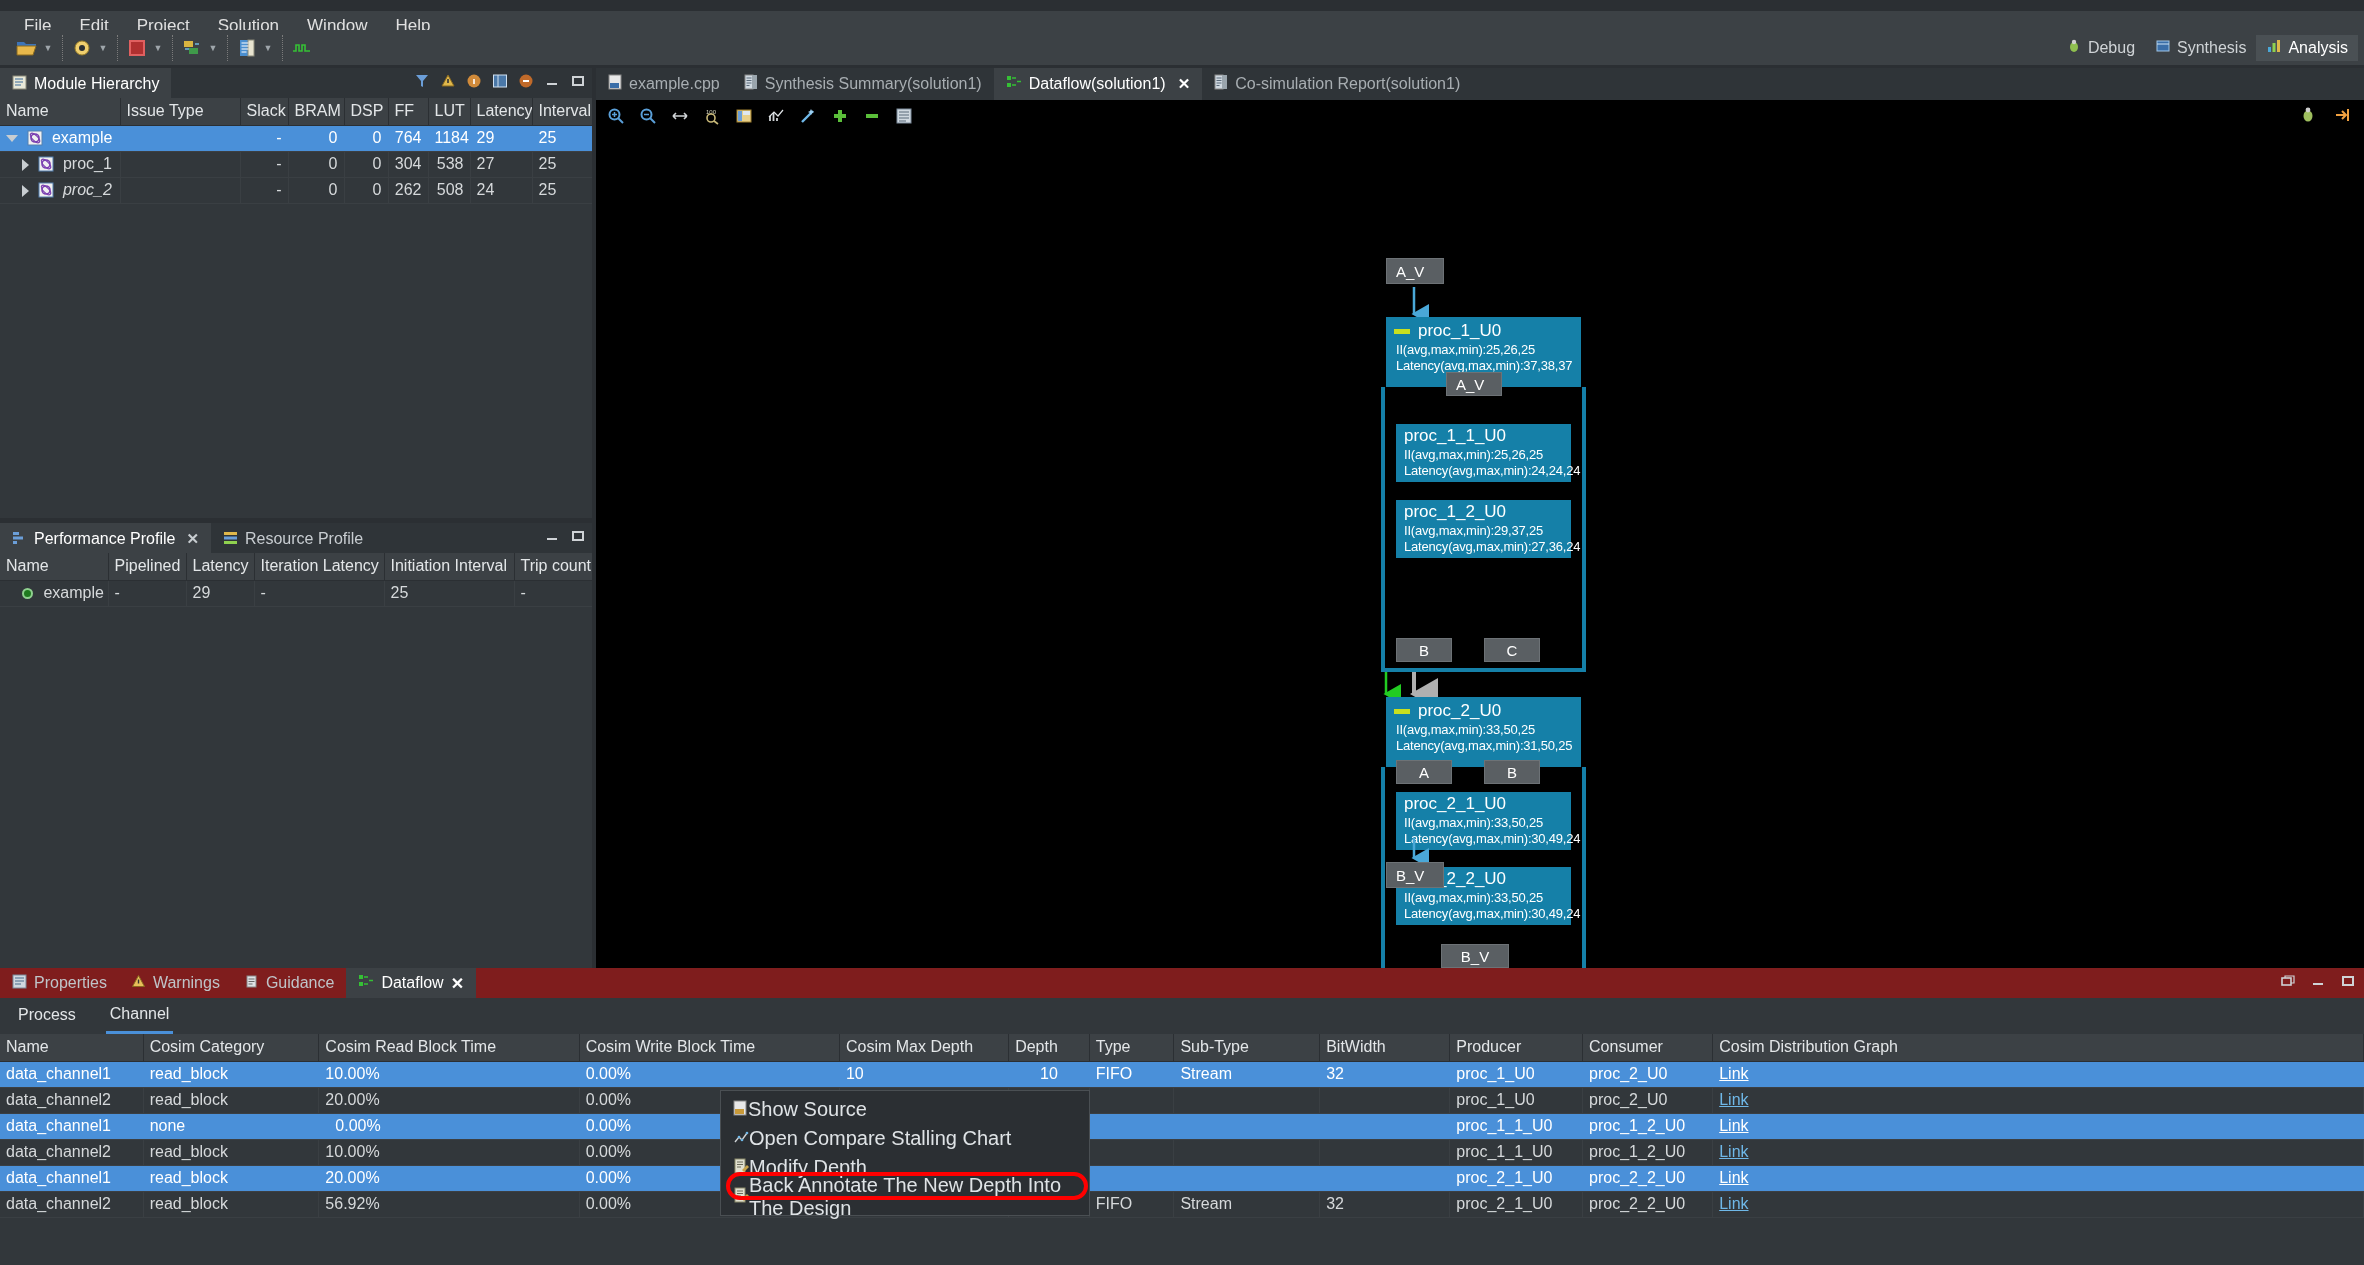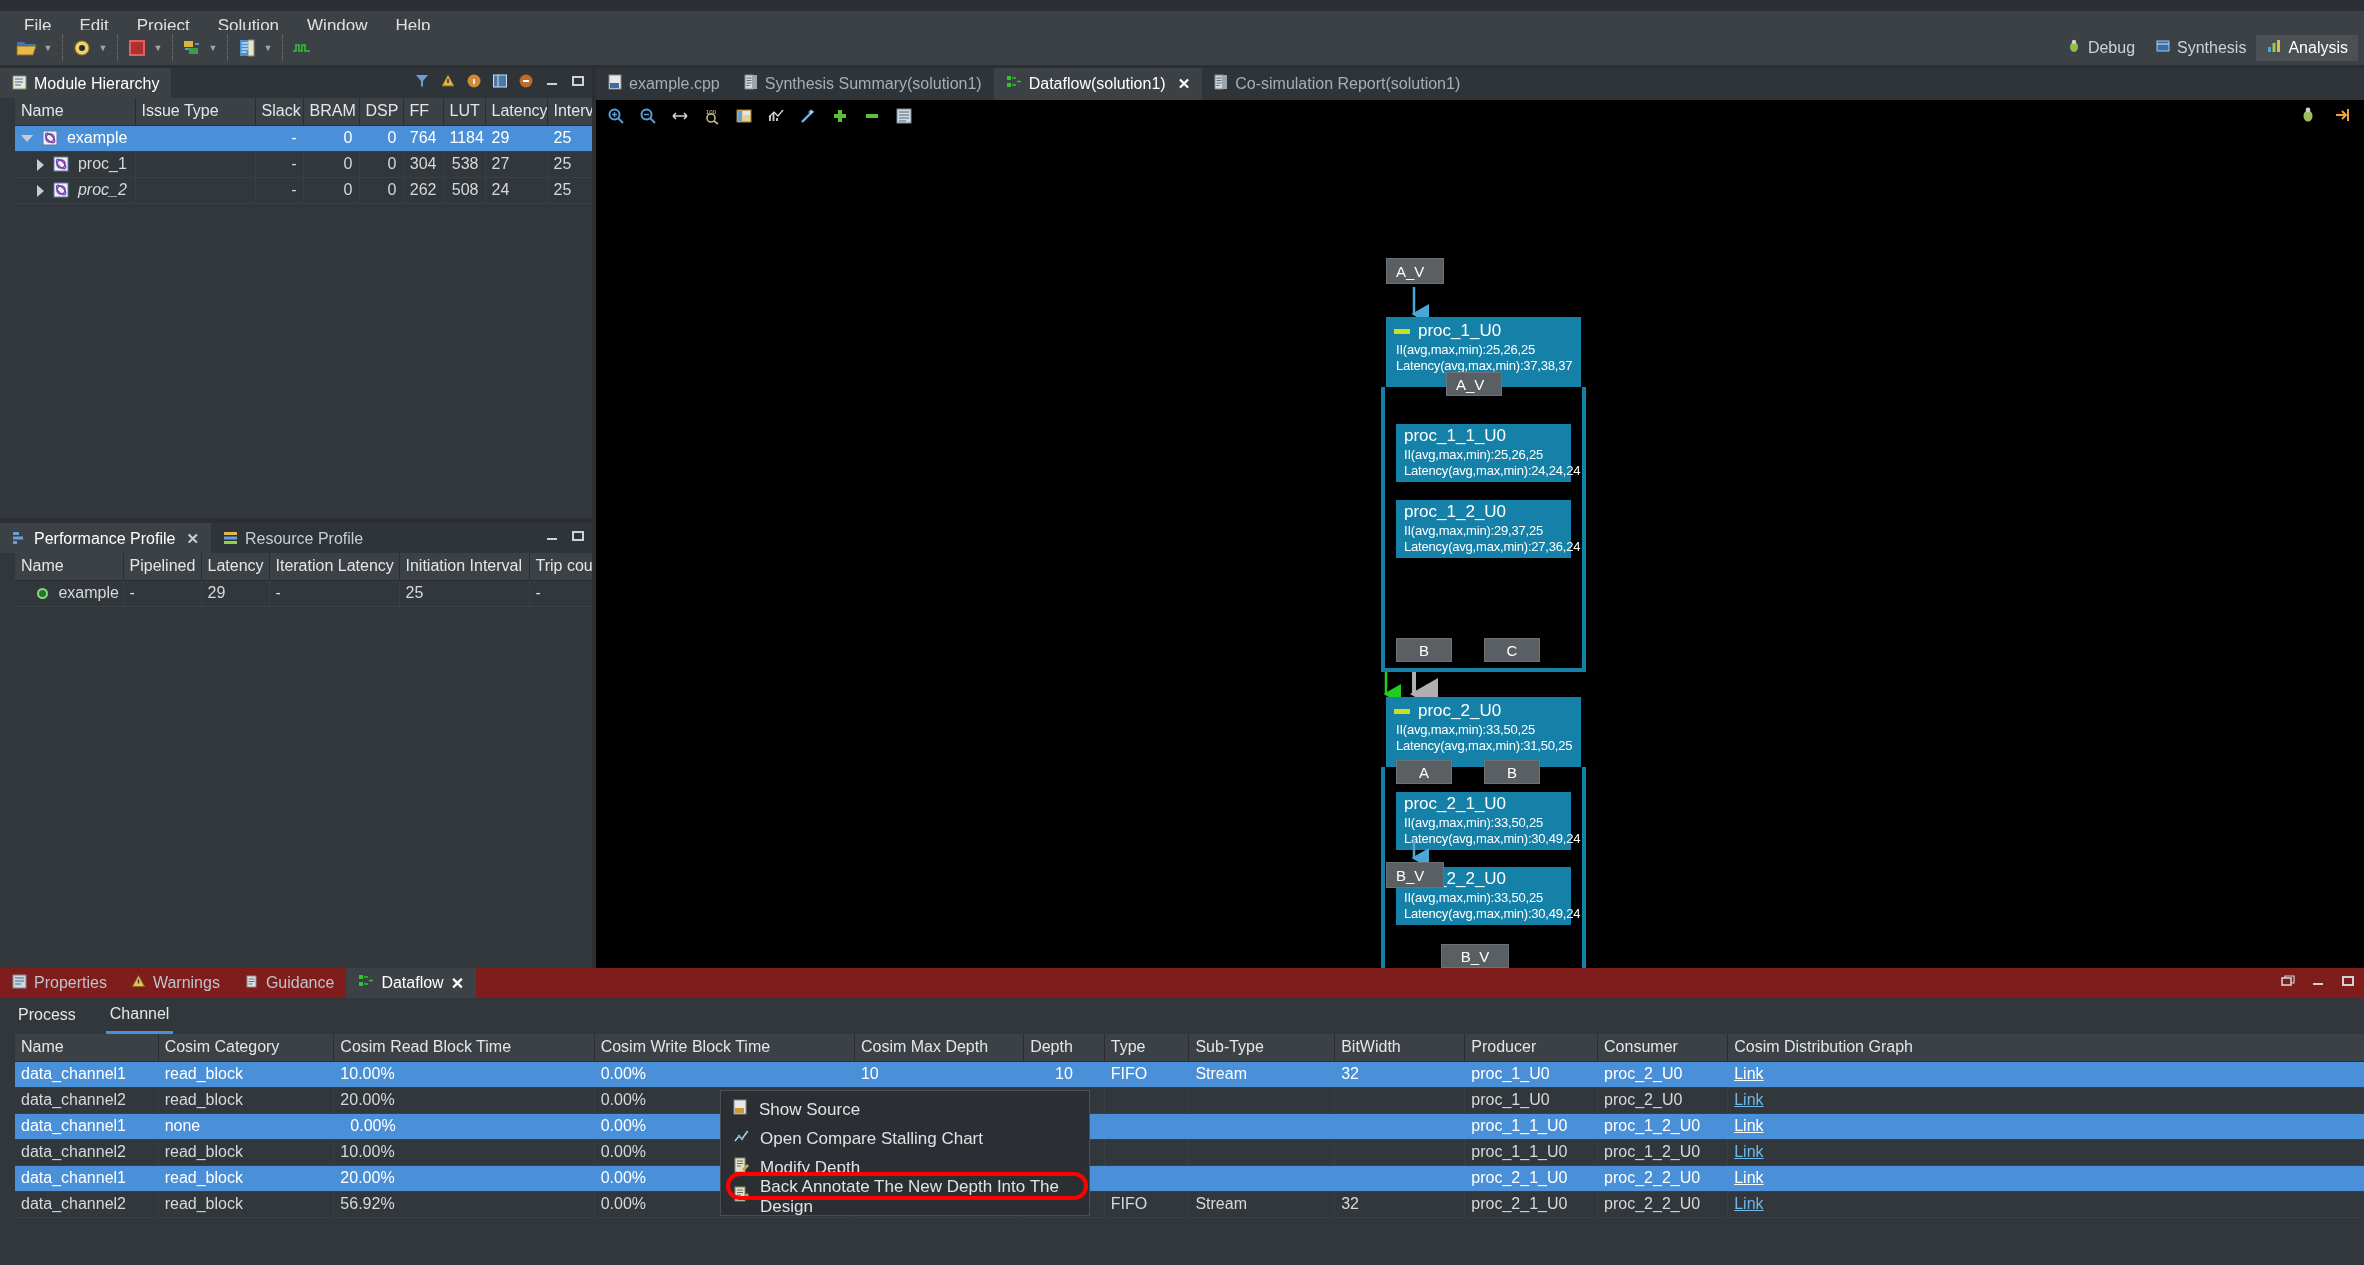--- a/index.html
+++ b/index.html
@@ -45,21 +45,21 @@
     display: flex; align-items: center; gap: 7px; height: 30px;
     padding: 0 12px; font-size: 16px; color: #c8cdd1; background: #2f3438;
     border-top: 2px solid transparent;
   }
   .view-tab.active { background: #3c4145; color: #ffffff; }
   .view-tab .tabclose { color: #c8cdd1; font-size: 15px; margin-left: 4px; font-weight: bold;}
   .view-tools { position: absolute; right: 6px; top: 4px; display: flex; align-items: center; gap: 9px; }
   .view-tools .vt { width: 17px; height: 17px; display:flex;align-items:center;justify-content:center; }
 
   
-  table.grid { border-collapse: collapse; width: 100%; table-layout: fixed; margin-left: 15px; }
+  table.grid { border-collapse: collapse; width: 100%; table-layout: fixed; }
   table.grid th {
     background: #3c4145; color: #e3e6e8; font-weight: normal; font-size: 16px;
     text-align: left; padding: 4px 6px; height: 27px;
     border-right: 1px solid #2b2f33; border-bottom: 1px solid #2b2f33;
     white-space: nowrap; overflow: hidden;
   }
   table.grid td {
     font-size: 16px; padding: 3px 6px; height: 26px;
     border-right: 1px solid #3a3f43; border-bottom: 1px solid #3a3f43;
     white-space: nowrap; overflow: hidden; color: #d6d9db;
@@ -101,21 +101,21 @@
   .bt-tools { position:absolute; right:8px; top:5px; display:flex; gap:14px; }
   .subtabs { height:36px; background:#32373b; display:flex; align-items:center; padding-left:14px; gap:26px;}
   .subtab { font-size:16px; color:#e3e6e8; padding: 6px 4px 8px 4px; }
   .subtab.active { border-bottom: 3px solid #4a90d9; }
 
   
   .ctxmenu {
     position:absolute; left:720px; top:1090px; width:370px; background:#2b2f33;
     border:1px solid #4a4f53; padding:4px 0; z-index:50;
   }
-  .ctxitem { display:flex; align-items:center; gap:11px; height:29px; padding:0 12px; font-size:17px; color:#dfe3e6;}
+  .ctxitem { display:flex; align-items:center; height:29px; padding:0 12px; font-size:20px; color:#dfe3e6;}
   .ctx-highlight {
     position:absolute; left:726px; top:1172px; width:362px; height:28px;
     border:4px solid #ff0000; border-radius:16px; z-index:60; pointer-events:none;
   }
   .link { color:#ffffff; text-decoration: underline; }
   .grn { color:#22cc22; }
 </style>
 </head>
 <body>
 

